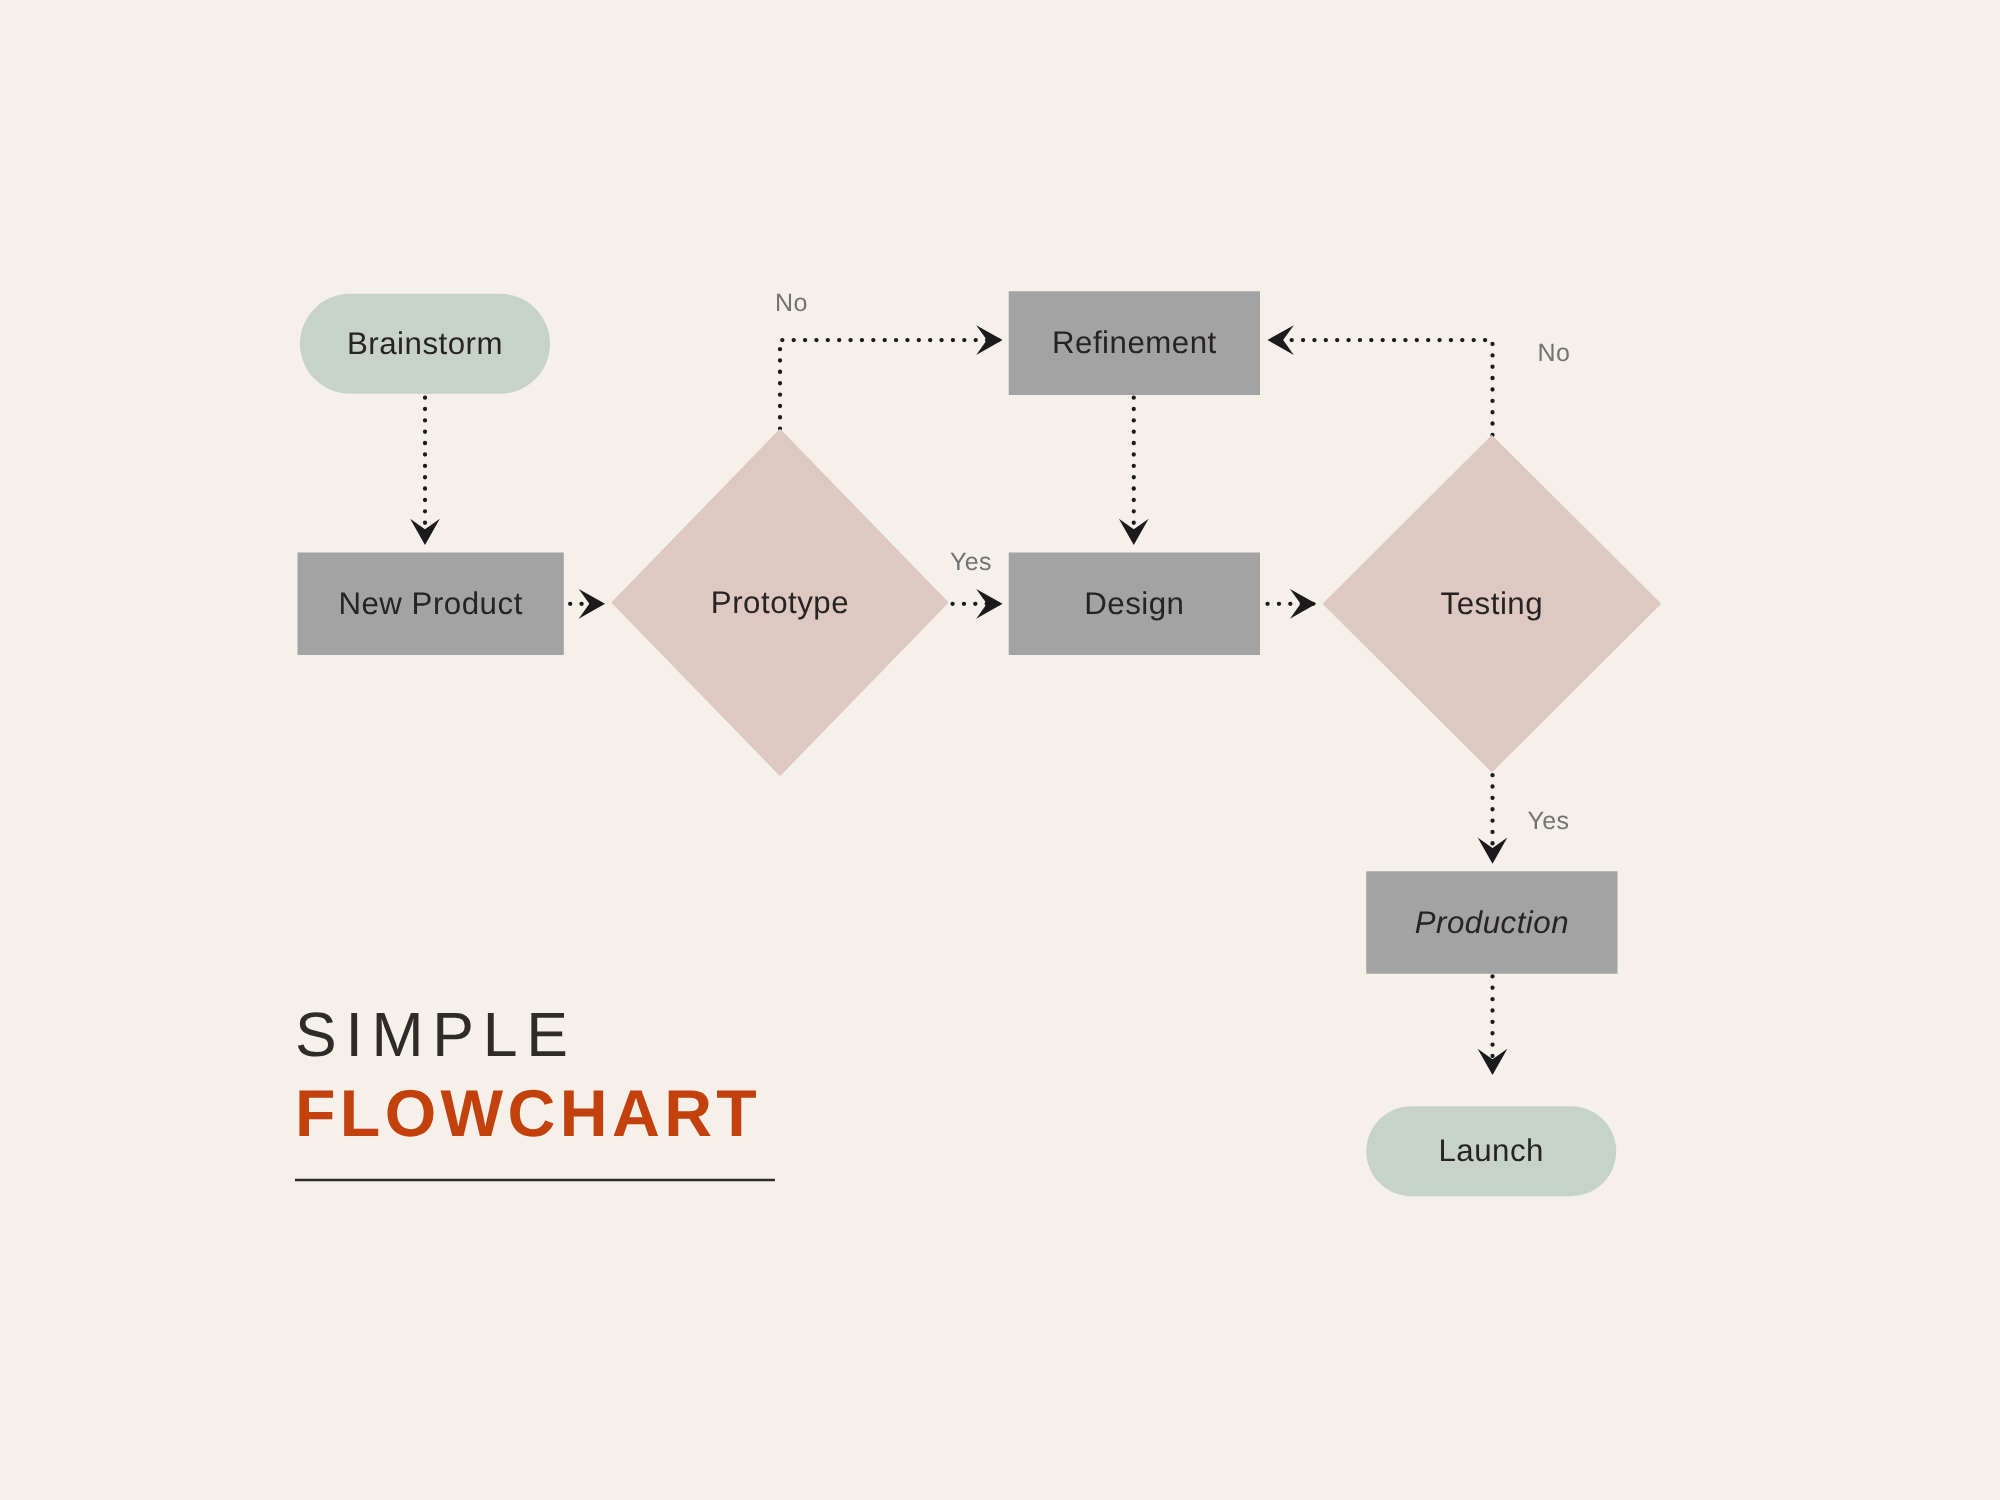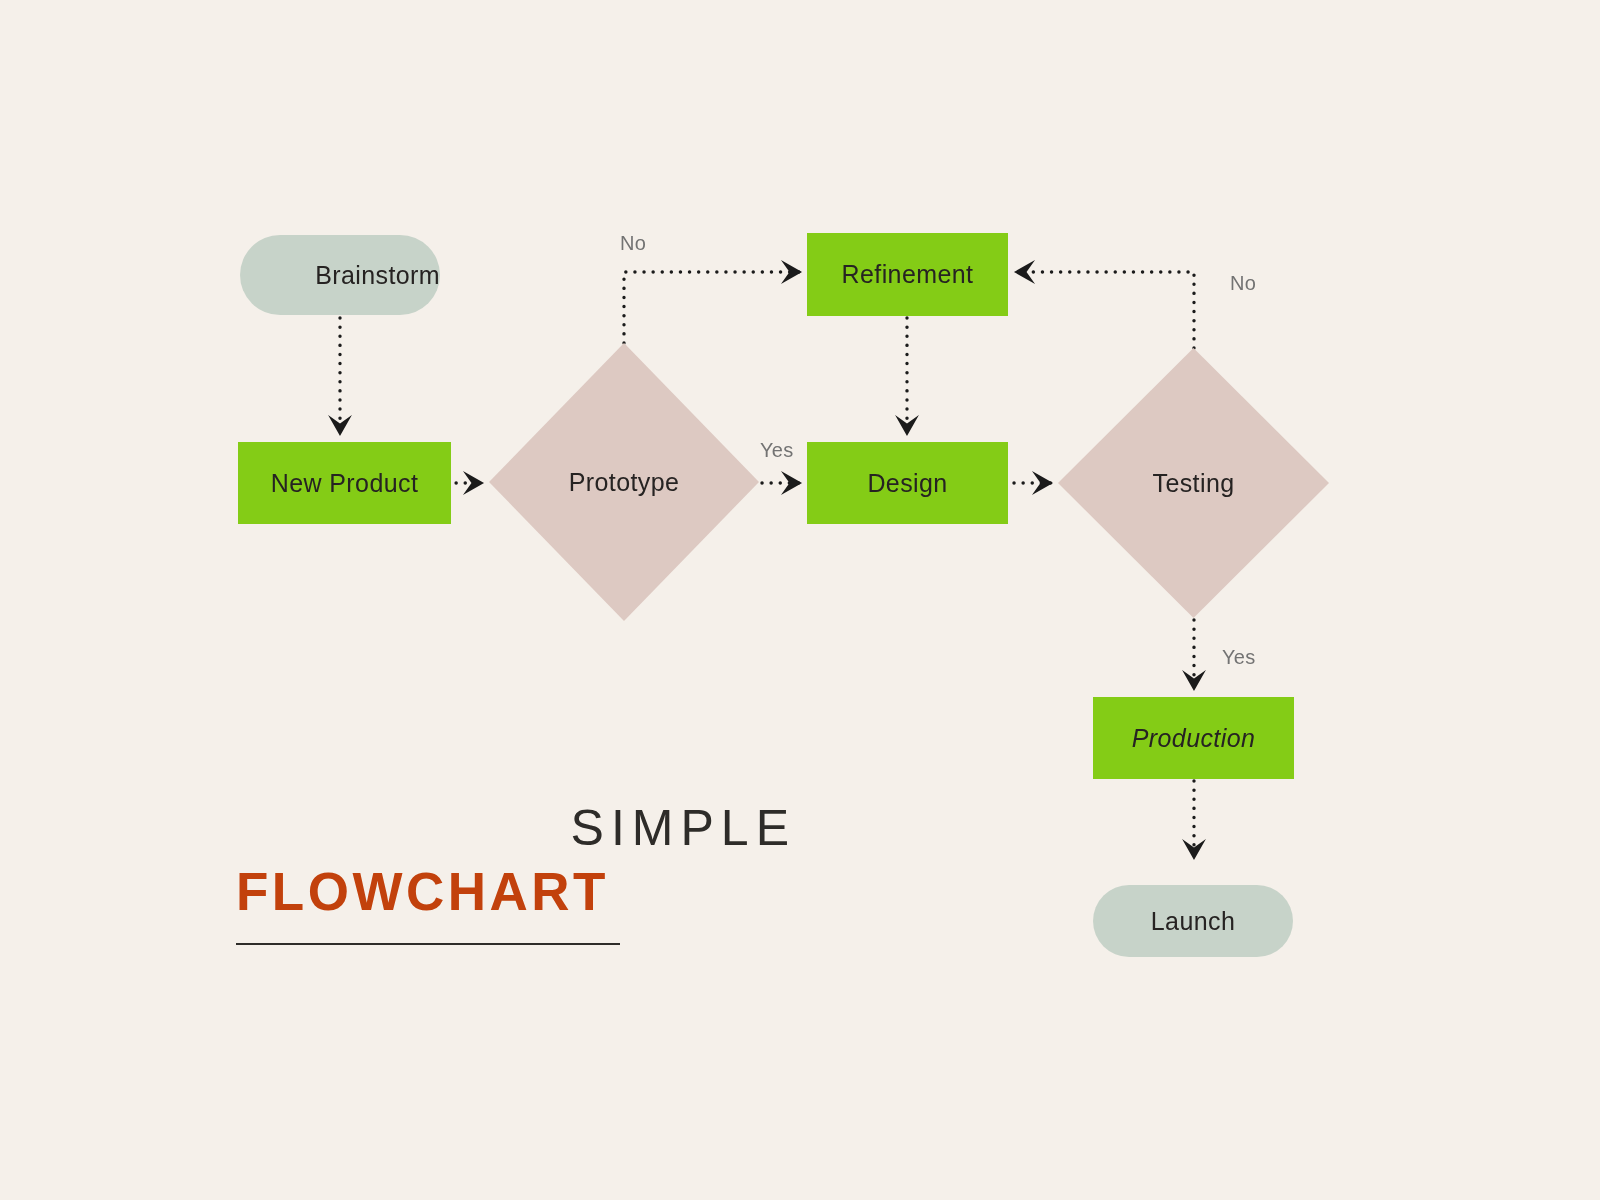--- a/index.html
+++ b/index.html
@@ -39,21 +39,21 @@
     letter-spacing: 0.4px;
     line-height: 1;
     white-space: nowrap;
   }
 
   .node-terminator {
     background: #c7d3c9;
     border-radius: 999px;
   }
   .node-process {
-    background: #84cc16;
+    background: #a3a3a3;
   }
 
   .node-decision {
     background: transparent;
   }
   .node-decision .diamond-shape {
     position: absolute;
     left: 0;
     top: 0;
     width: 100%;
@@ -80,21 +80,20 @@
     left: 236px;
     top: 800px;
     width: 560px;
   }
   #title-line1 {
     font-size: 50px;
     font-weight: 400;
     letter-spacing: 7px;
     color: #2e2c29;
     line-height: 1.12;
-    text-align: right;
   }
   #title-line2 {
     font-size: 53px;
     font-weight: 700;
     letter-spacing: 3.5px;
     color: #c2410c;
     line-height: 1.12;
     margin-top: 6px;
   }
   #title-rule {
@@ -122,21 +121,21 @@
       <path d="M624,343 L624,272 L800,272"></path>
       <path d="M762,483 L800,483"></path>
       <path d="M907,318 L907,434"></path>
       <path d="M1014,483 L1051,483"></path>
       <path d="M1194,348 L1194,272 L1016,272"></path>
       <path d="M1194,620 L1194,689"></path>
       <path d="M1194,781 L1194,858"></path>
     </g>
   </svg>
 
-  <div class="node node-terminator" style="left:240px; top:235px; width:200px; height:80px;justify-content:flex-end;">
+  <div class="node node-terminator" style="left:240px; top:235px; width:200px; height:80px;">
     <span class="node-label">Brainstorm</span>
   </div>
 
   <div class="node node-process" style="left:238px; top:442px; width:213px; height:82px;">
     <span class="node-label">New Product</span>
   </div>
 
   <div class="node node-decision" style="left:489px; top:343px; width:270px; height:278px;">
     <span class="diamond-shape"></span>
     <span class="node-label">Prototype</span>

